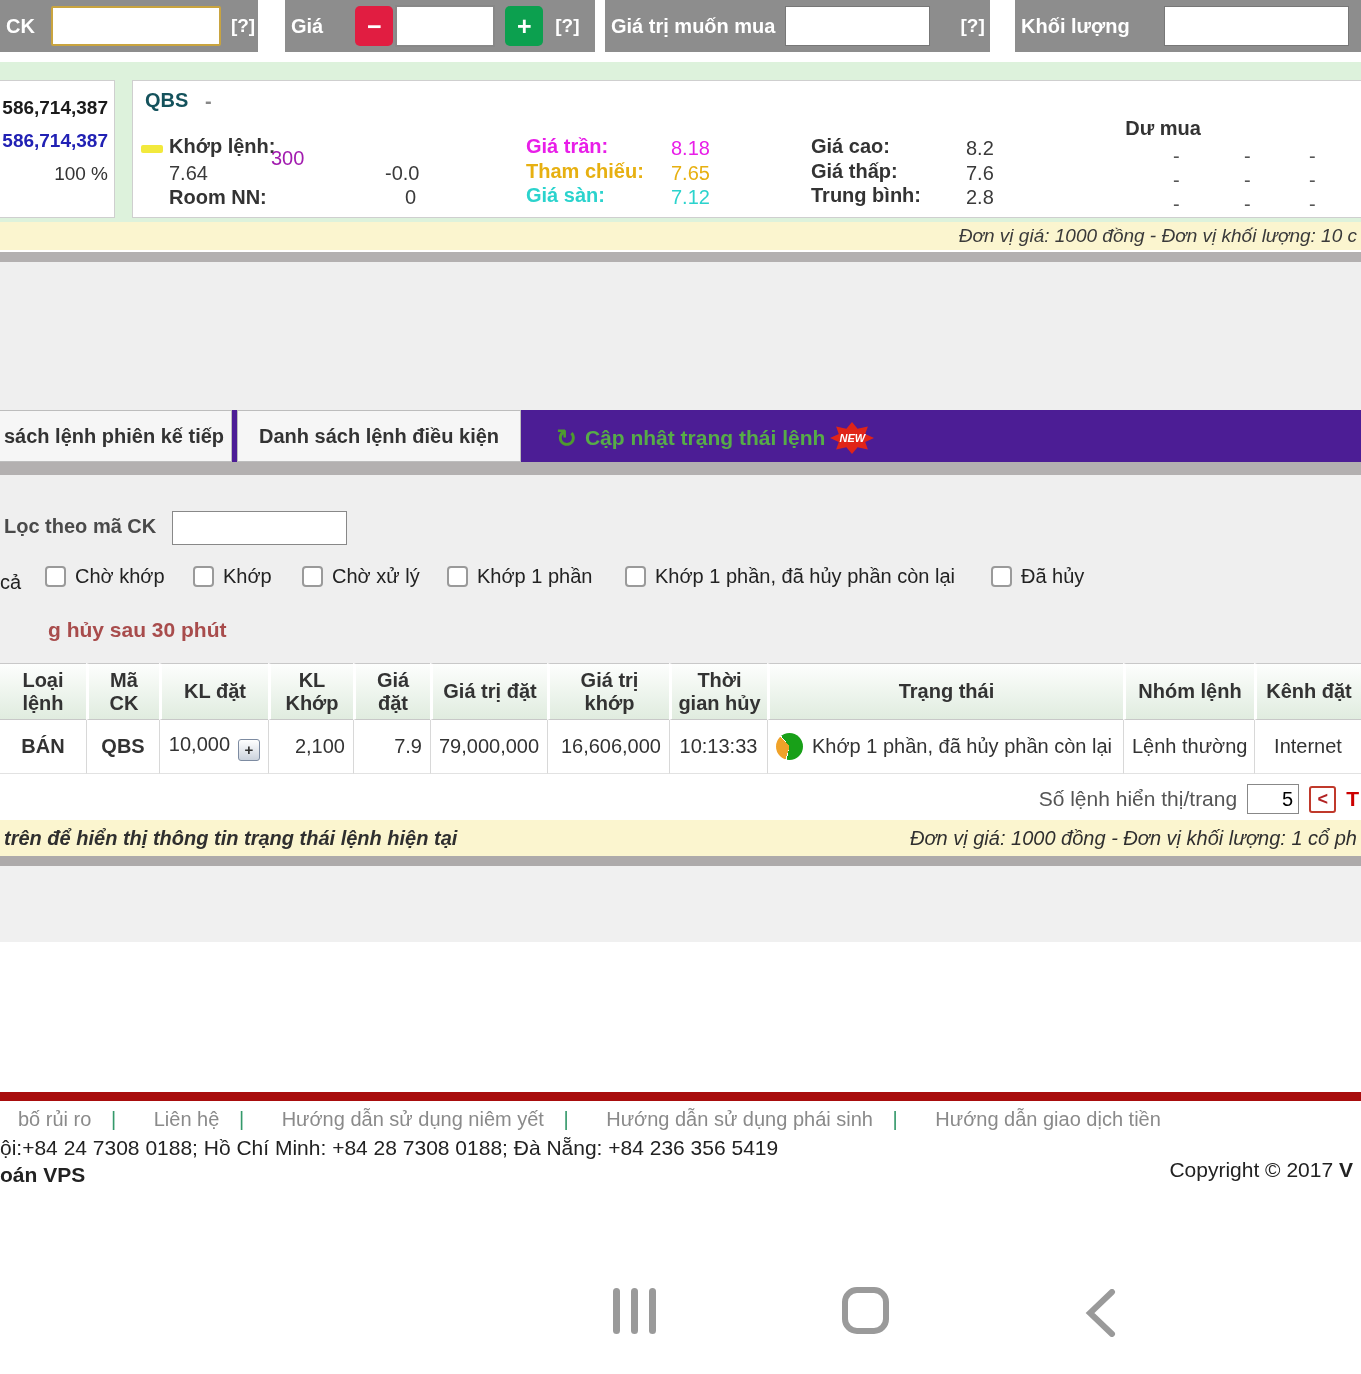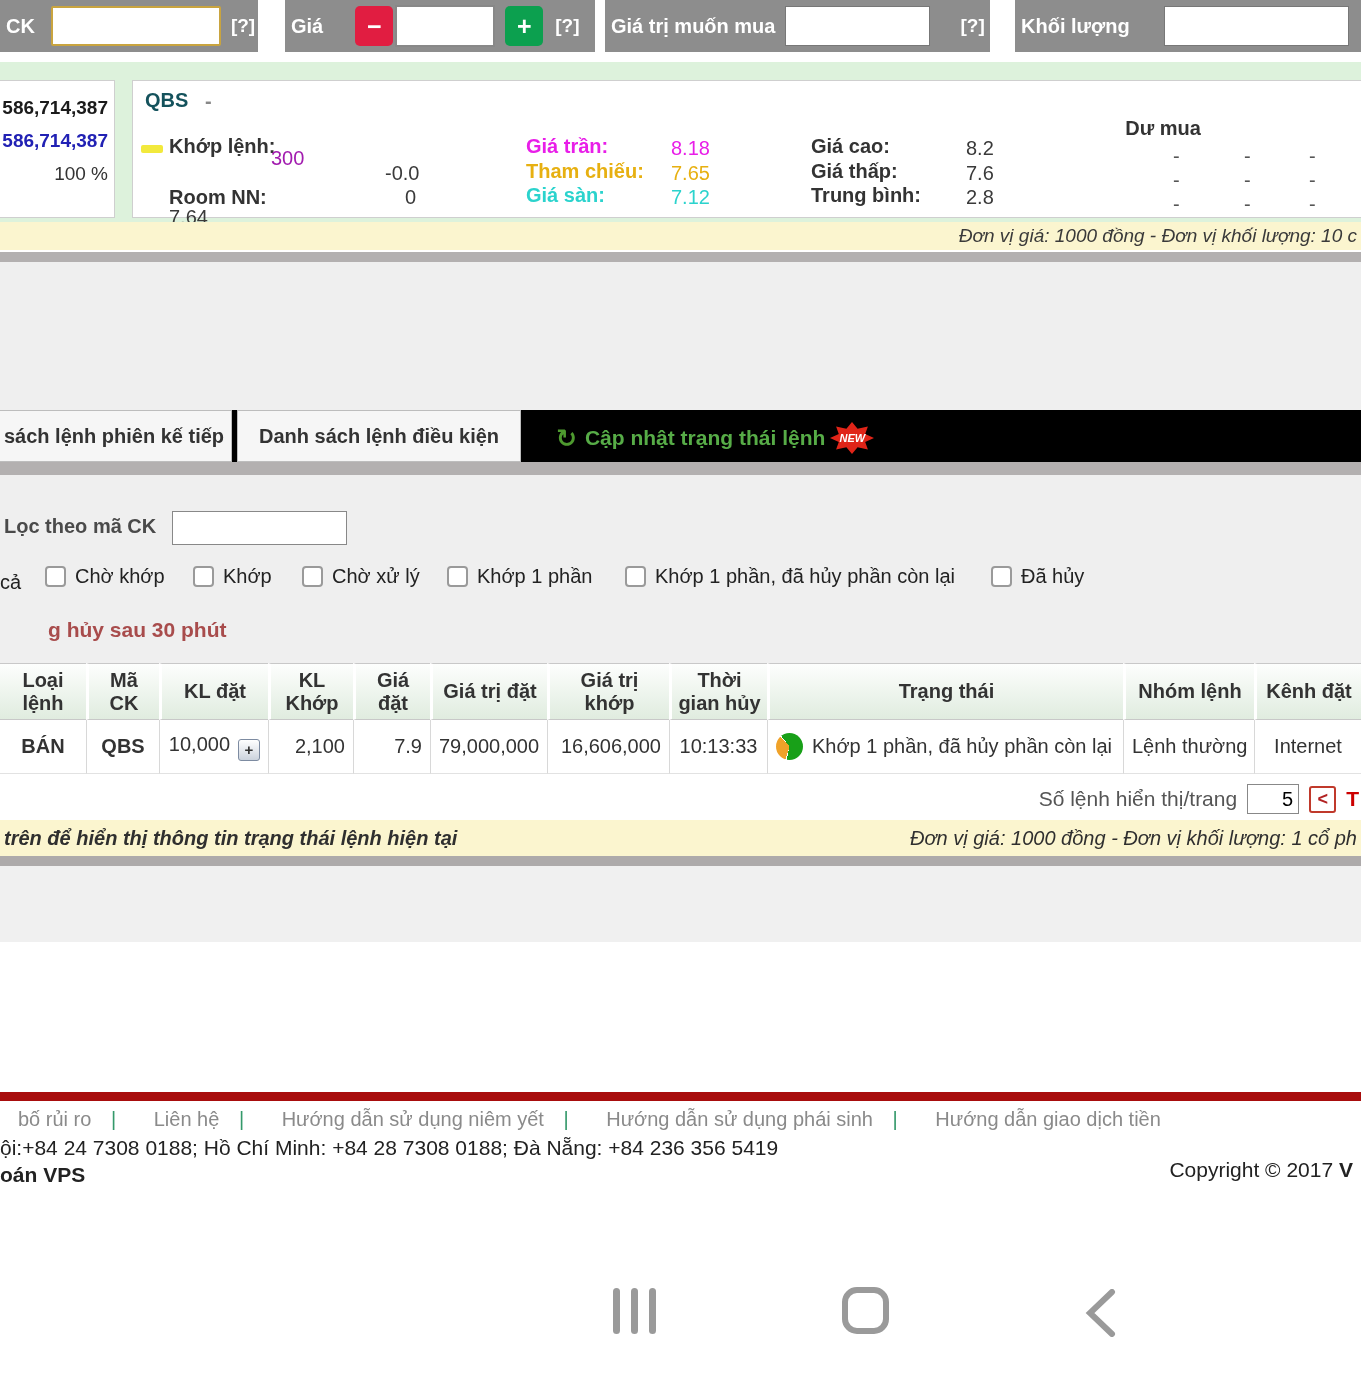--- a/index.html
+++ b/index.html
@@ -31,21 +31,21 @@
   #num-black { top:16px; font-weight:bold; color:#1b1b1b; }
   #num-blue { top:49px; font-weight:bold; color:#2121b4; }
   #num-pct { top:82px; color:#333; }
   #card-main { left:132px; top:80px; width:1231px; height:138px; }
   #card-main span { position:absolute; white-space:nowrap; font-size:20px; }
   .q-bold { font-weight:bold; color:#333; }
   #q-title { left:12px; top:8px; font-size:23px; font-weight:bold; color:#14525c; }
   #q-title-suffix { left:72px; top:9px; font-size:22px; font-weight:bold; color:#888; }
   #q-dash-ic { position:absolute; left:8px; top:64px; width:22px; height:8px; background:#f2e93c; border-radius:2px; }
   #q-khop { left:36px; top:54px; }
-  #q-price { left:36px; top:81px; color:#3a3a3a;margin-top:44px; }
+  #q-price { left:36px; top:81px; color:#3a3a3a; }
   #q-vol { left:138px; top:66px; color:#a21caf; }
   #q-chg { left:252px; top:81px; color:#3a3a3a; }
   #q-room { left:36px; top:105px; }
   #q-room-val { left:272px; top:105px; color:#3a3a3a; }
   #q-tran-l { left:393px; top:54px; font-weight:bold; color:#e81ee8; }
   #q-tran-v { left:538px; top:56px; color:#e81ee8; }
   #q-tc-l { left:393px; top:79px; font-weight:bold; color:#e7b011; }
   #q-tc-v { left:538px; top:81px; color:#e7b011; }
   #q-san-l { left:393px; top:103px; font-weight:bold; color:#2bd3cd; }
   #q-san-v { left:538px; top:105px; color:#2bd3cd; }
@@ -55,21 +55,21 @@
   #q-dumua { left:975px; top:36px; width:110px; text-align:center; font-weight:bold; }
   .q-d { color:#555; }
 
   #unit-strip-top { position:absolute; left:0; top:222px; width:1361px; height:28px; background:#fbf5cf; font-style:italic; font-size:19px; color:#3a3a3a; line-height:28px; text-align:right; padding-right:4px; overflow:hidden; white-space:nowrap; }
 
   .hbar { position:absolute; left:0; width:1361px; background:#b3b0b0; }
   #bar1 { top:252px; height:10px; }
   #panel-empty { position:absolute; left:0; top:262px; width:1361px; height:148px; background:#efefef; }
 
   
-  #tabs-row { position:absolute; left:0; top:410px; width:1361px; height:52px; background:#000000; }
+  #tabs-row { position:absolute; left:0; top:410px; width:1361px; height:52px; background:#4c1d95; }
   .tab { position:absolute; top:0; height:52px; background:#f6f6f6; border:1px solid #bdbdbd; display:flex; align-items:center; justify-content:center; font-weight:bold; font-size:20px; color:#333; cursor:pointer; }
   #tab1 { left:-4px; width:236px; }
   #tab2 { left:237px; width:284px; }
   #update-link { position:absolute; left:556px; top:10px; display:flex; align-items:center; cursor:pointer; }
   #refresh-ic { color:#4e9a2f; font-size:25px; font-weight:bold; margin-right:8px; line-height:30px; }
   #update-txt { color:#57ac47; font-weight:bold; font-size:21px; }
   #new-badge { position:relative; width:46px; height:36px; margin-left:4px; }
   #new-badge svg { position:absolute; left:0; top:0; }
   #new-badge span { position:absolute; left:0; top:12px; width:46px; text-align:center; color:#fff; font-weight:bold; font-style:italic; font-size:11px; }
   #bar2 { top:462px; height:13px; }

